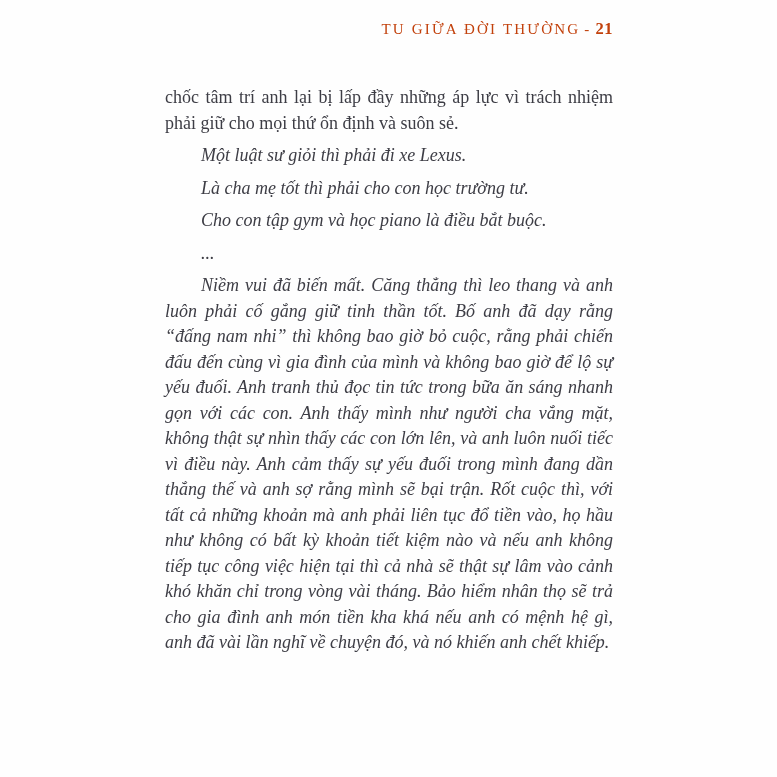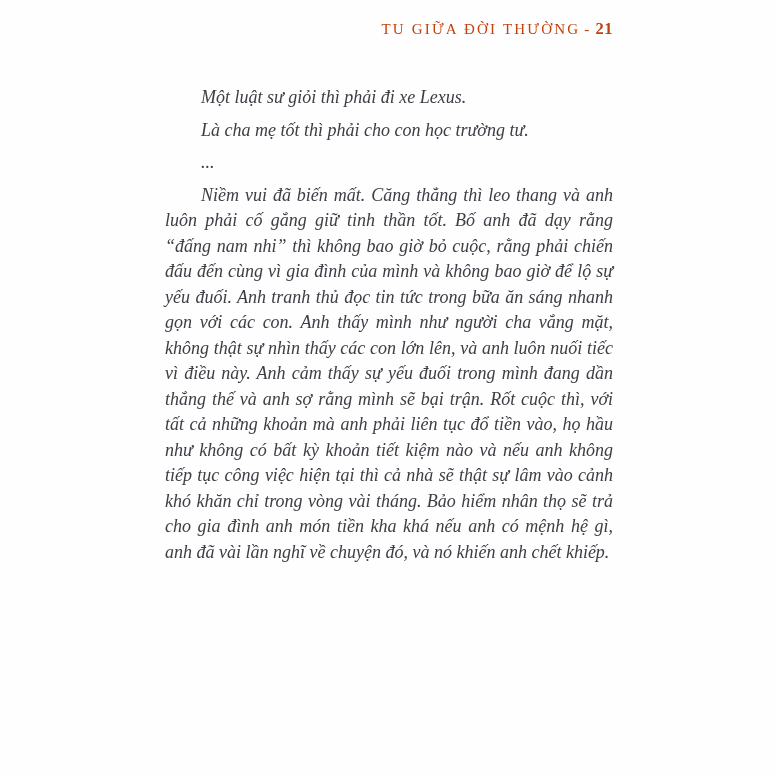--- a/index.html
+++ b/index.html
@@ -55,19 +55,21 @@
 </head>
 <body>
 
 <div class="sheet">
 
   <div class="running-header">
     <span>TU GIỮA ĐỜI THƯỜNG</span><span class="sep">-</span><span class="page-number">21</span>
   </div>
 
   <div class="page-body">
+    <p>chốc tâm trí anh lại bị lấp đầy những áp lực vì trách nhiệm phải giữ cho mọi thứ ổn định và suôn sẻ.</p>
     <p class="indent">Một luật sư giỏi thì phải đi xe Lexus.</p>
     <p class="indent">Là cha mẹ tốt thì phải cho con học trường tư.</p>
+    <p class="indent">Cho con tập gym và học piano là điều bắt buộc.</p>
     <p class="indent">...</p>
     <p class="indent">Niềm vui đã biến mất. Căng thẳng thì leo thang và anh luôn phải cố gắng giữ tinh thần tốt. Bố anh đã dạy rằng “đấng nam nhi” thì không bao giờ bỏ cuộc, rằng phải chiến đấu đến cùng vì gia đình của mình và không bao giờ để lộ sự yếu đuối. Anh tranh thủ đọc tin tức trong bữa ăn sáng nhanh gọn với các con. Anh thấy mình như người cha vắng mặt, không thật sự nhìn thấy các con lớn lên, và anh luôn nuối tiếc vì điều này. Anh cảm thấy sự yếu đuối trong mình đang dần thắng thế và anh sợ rằng mình sẽ bại trận. Rốt cuộc thì, với tất cả những khoản mà anh phải liên tục đổ tiền vào, họ hầu như không có bất kỳ khoản tiết kiệm nào và nếu anh không tiếp tục công việc hiện tại thì cả nhà sẽ thật sự lâm vào cảnh khó khăn chỉ trong vòng vài tháng. Bảo hiểm nhân thọ sẽ trả cho gia đình anh món tiền kha khá nếu anh có mệnh hệ gì, anh đã vài lần nghĩ về chuyện đó, và nó khiến anh chết khiếp.</p>
   </div>
 
 </div>
 
 </body></html>

